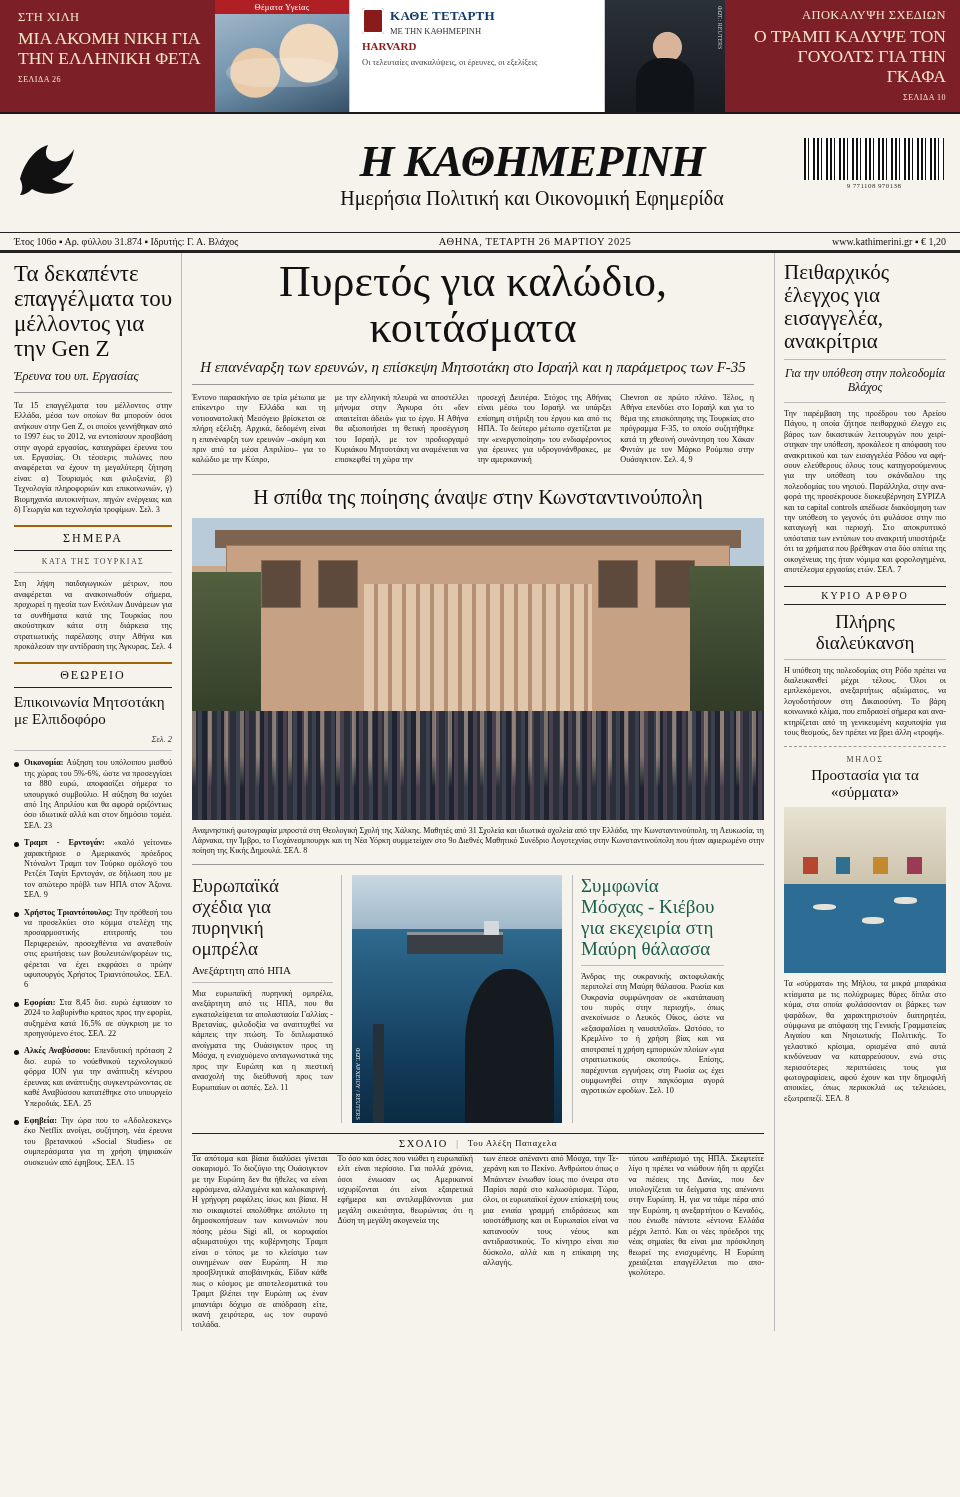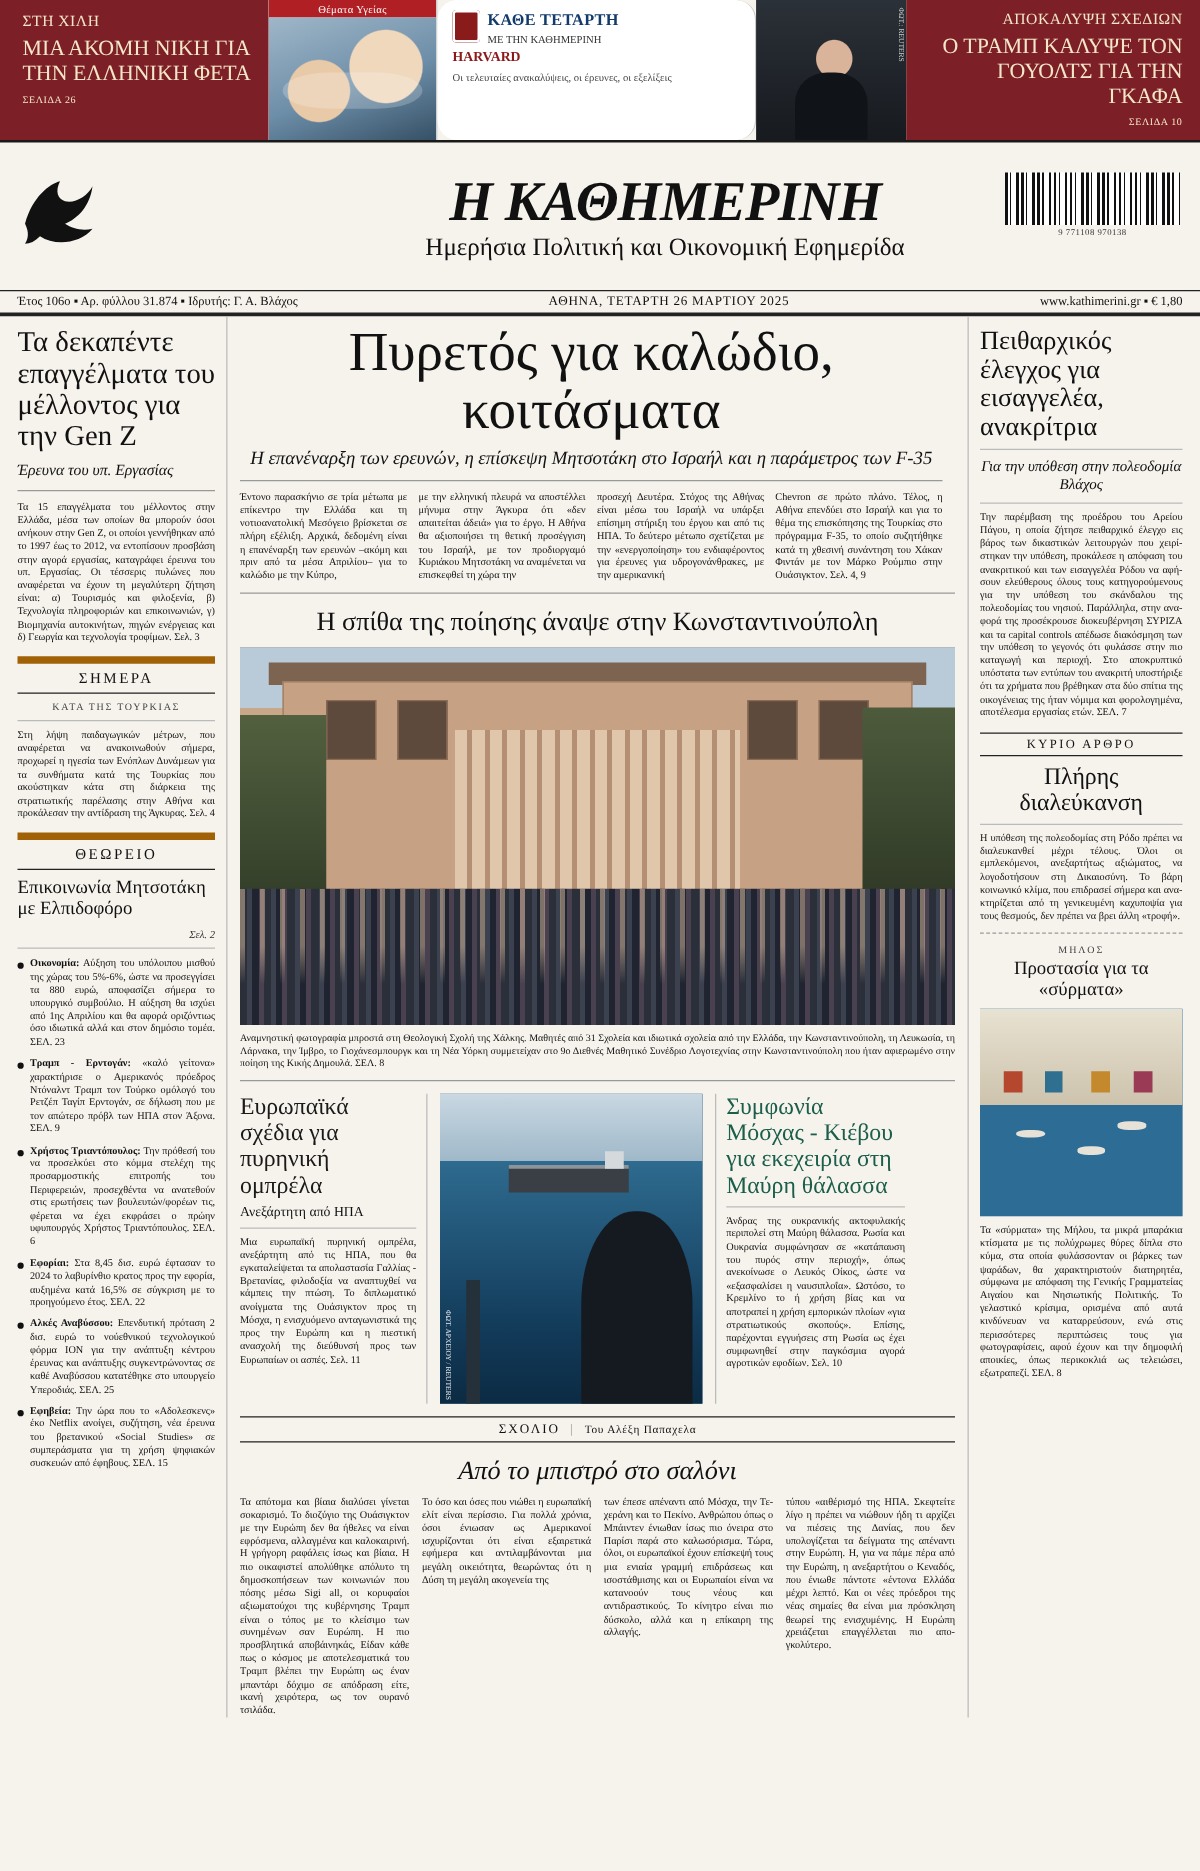--- a/index.html
+++ b/index.html
@@ -22,21 +22,21 @@
   .ts-a .big { font-size:17.5px; line-height:20px; margin-top:3px; font-weight:400; }
   .ts-a .pg { font-size:8px; margin-top:7px; letter-spacing:.5px; }
   .ts-b { width:135px; background:#fff; border-right:1px solid #ccc; display:flex; flex-direction:column; }
   .ts-b .adtop { background:#b01f24; color:#fff; font-size:8.5px; text-align:center; padding:2px 0; letter-spacing:.3px;}
   .ts-b .adimg { flex:1; background:
       radial-gradient(circle at 30% 60%, #e8c9a8 0 22%, transparent 23%),
       radial-gradient(circle at 70% 40%, #f0d8bd 0 26%, transparent 27%),
       linear-gradient(160deg,#9fb6c8 0%,#6d8ea8 55%,#355066 100%);
       position:relative;}
   .ts-b .adimg:after{content:"";position:absolute;left:8%;top:45%;width:84%;height:30%;background:rgba(255,255,255,.22);border-radius:40%/60%;}
-  .ts-c { width:255px; background:#fff; border-right:1px solid #ccc; padding:8px 26px 0 12px; color:#123a6b;border-radius:16px;}
+  .ts-c { width:255px; background:#fff; border-right:1px solid #ccc; padding:8px 26px 0 12px; color:#123a6b;}
   .ts-c .hl { display:flex; align-items:flex-start; gap:6px;}
   .ts-c .seal { width:22px;height:26px;background:#8a1b1b;border-radius:3px;flex:none;
      box-shadow: inset 0 0 0 2px #fff;}
   .ts-c .t1 { font-size:13px; font-weight:bold; letter-spacing:.3px;}
   .ts-c .t2 { font-size:8.5px; color:#333; margin-top:2px;}
   .ts-c .harv { font-size:11px; font-weight:bold; color:#8a1b1b; margin-top:4px;}
   .ts-c .sub { font-size:8.5px; color:#444; margin-top:5px; line-height:11px;}
   .ts-d { width:120px; background:#1b1b1b; position:relative;}
   .ts-d .portrait{position:absolute;inset:0;background:
       radial-gradient(ellipse at 52% 42%,#d9b49a 0 16%,transparent 17%),
@@ -68,21 +68,21 @@
   .col-left { width:168px; border-right:1px solid #bbb; padding-right:9px; }
   .col-mid  { flex:1; padding:0 10px; }
   .col-right{ width:172px; border-left:1px solid #bbb; padding-left:9px; }
 
   .lead-title { font-size:23px; line-height:25px; font-weight:normal; margin:8px 0 0 0;}
   .lead-sub { font-style:italic; font-size:12.5px; line-height:15px; margin-top:8px; }
   .rule { border:0; border-top:1px solid #999; margin:8px 0; }
   .thinrule{ border:0; border-top:1px solid #bbb; margin:6px 0;}
   .smalltext { font-size:8.2px; line-height:10.4px; text-align:justify; }
 
-  .sectionhead { text-align:center; font-size:12px; letter-spacing:2px; padding:4px 0; border-top:6px solid #a16207; border-bottom:1px solid #222; margin:10px 0 6px;}
+  .sectionhead { text-align:center; font-size:12px; letter-spacing:2px; padding:4px 0; border-top:2px solid #a16207; border-bottom:1px solid #222; margin:10px 0 6px;}
   .kicker { text-align:center; font-size:8px; letter-spacing:1.4px; color:#444; margin-bottom:4px;}
   .subhead { font-size:17px; line-height:19px; margin:2px 0 6px;}
   .subhead-sm { font-size:15px; line-height:17px;}
   .pg-ref { font-style:italic; font-size:8.5px; text-align:right; color:#333;}
 
   .bullets .bi { display:flex; gap:5px; margin:7px 0; }
   .bullets .dot { width:5px;height:5px;border-radius:50%;background:#111;margin-top:4px;flex:none;}
   .bullets .bt { font-size:8.2px; line-height:10.4px; text-align:justify;}
   .bullets .bt b { font-weight:bold; }
 
@@ -187,21 +187,21 @@
       <div class="tagline">Ημερήσια Πολιτική και Οικονομική Εφημερίδα</div>
     </div>
     <div class="barcode-lbl">43</div>
     <div class="barcode"></div>
     <div class="barcode-num">9 771108 970138</div>
   </div>
 
   <div class="inforow">
     <div>Έτος 106ο ▪ Αρ. φύλλου 31.874 ▪ Ιδρυτής: Γ. Α. Βλάχος</div>
     <div class="mid">ΑΘΗΝΑ, ΤΕΤΑΡΤΗ 26 ΜΑΡΤΙΟΥ 2025</div>
-    <div class="right">www.kathimerini.gr ▪ € 1,80</div>
+    <div class="right">www.kathimerini.gr ▪ € 1,20</div>
   </div>
 
   <div class="grid">
 
     <div class="col-left">
       <div class="lead-title">Τα δεκαπέντε επαγγέλματα του μέλλοντος για την Gen Z</div>
       <div class="lead-sub">Έρευνα του υπ. Εργασίας</div>
       <hr class="rule">
       <div class="smalltext">Τα 15 επαγγέλματα του μέλλοντος στην Ελλάδα, μέσα των οποίων θα μπορούν όσοι ανήκουν στην Gen Z, οι οποίοι γεννήθηκαν από το 1997 έως το 2012, να εντοπίσουν προσβάση στην αγορά εργασίας, κατα­γράφει έρευνα του υπ. Εργασίας. Οι τέσσερις πυλώνες που αναφέρεται να έχουν τη μεγαλύτερη ζήτηση είναι: α) Τουρισμός και φιλοξενία, β) Τεχνολογία πληροφοριών και επικοινωνιών, γ) Βιομηχανία αυτοκινήτων, πηγών ενέργειας και δ) Γεωργία και τεχνολογία τροφίμων. Σελ. 3</div>
 
@@ -300,21 +300,20 @@
           <hr class="thinrule">
           <div class="smalltext">Άνδρας της ουκρανικής ακτοφυ­λακής περιπολεί στη Μαύρη θάλασσα. Ρωσία και Ουκρανία συμφώνησαν σε «κατάπαυση του πυρός στην περιοχή», όπως ανεκοίνωσε ο Λευκός Οίκος, ώστε να «εξασφαλίσει η ναυσι­πλοΐα». Ωστόσο, το Κρεμλίνο το ή χρήση βίας και να αποτραπεί η χρήση εμπορικών πλοίων «για στρατιωτικούς σκοπούς». Επίσης, παρέχονται εγγυήσεις στη Ρωσία ως έχει συμφωνηθεί στην παγκόσμια αγορά αγροτικών εφοδίων. Σελ. 10</div>
         </div>
       </div>
 
       <div class="schoolio">
         <span>ΣΧΟΛΙΟ</span>
         <span style="color:#999">|</span>
         <span class="by">Του Αλέξη Παπαχελα</span>
       </div>
-      <div class="op-title">Από το μπιστρό στο σαλόνι</div>
       <div class="op-cols">
         <div class="c smalltext">Τα απότομα και βίαια διαλύσει γίνεται σο­καρισμό. Το διοζύγιο της Ουάσιγκτον με την Ευρώπη δεν θα ήθελες να είναι εφρόσμε­να, αλλαγμένα και καλοκαιρινή. Η γρήγορη ραφάλεις ίσως και βίαια. Η πιο οικαφιστεί απολύθηκε απόλυτο τη δημοσκοπήσεων των κοι­νωνιών που πόσης μέσω Sigi all, οι κορυ­φαίοι αξιωματούχοι της κυβέρνησης Τραμπ είναι ο τόπος με το κλείσιμο των συνημένων σαν Ευρώπη. Η πιο προσβλητικά αποβάινη­κάς, Είδαν κάθε πως ο κόσμος με αποτελε­σματικά του Τραμπ βλέπει την Ευρώπη ως έναν μπαντάρι δόχιμο σε απόδραση είτε, ικανή χειρότερα, ως τον ουρανό τσιλάδα.</div>
         <div class="c smalltext">Το όσο και όσες που νιώθει η ευρωπαϊκή ελίτ είναι περίσσιο. Για πολλά χρόνια, όσοι ένιωσαν ως Αμερικανοί ισχυρίζονται ότι είναι εξαιρετικά εφήμερα και αντιλαμβά­νονται μια μεγάλη οικειότητα, θεωρώντας ότι η Δύση τη μεγάλη ακογενεία της</div>
         <div class="c smalltext">των έπεσε απέναντι από Μόσχα, την Τε­χεράνη και το Πεκίνο. Ανθρώπου όπως ο Μπάιντεν ένιωθαν ίσως πιο όνειρα στο Παρίσι παρά στο καλωσόρισμα. Τώρα, όλοι, οι ευρωπαϊκοί έχουν επίσκεψή τους μια ενιαία γραμμή επιδράσεως και ισοστάθ­μισης και οι Ευρωπαίοι είναι να κατανοούν τους νέους και αντιδραστικούς. Το κίνητρο είναι πιο δύσκολο, αλλά και η επίκαιρη της αλλαγής.</div>
         <div class="c smalltext">τύπου «αιθέρισμό της ΗΠΑ. Σκεφτείτε λί­γο η πρέπει να νιώθουν ήδη τι αρχίζει να πιέσεις της Δανίας, που δεν υπολογίζεται τα δείγματα της απέναντι στην Ευρώπη. Η, για να πάμε πέρα από την Ευρώπη, η ανεξαρτήτου ο Κεναδός, που ένιωθε πά­ντοτε «έντονα Ελλάδα μέχρι λεπτό. Και οι νέες πρόεδροι της νέας σημαίες θα είναι μια πρόσκληση θεωρεί της ενισχυμένης. Η Ευρώπη χρειάζεται επαγγέλλεται πιο απο­γκολύτερο.</div>
       </div>
     </div>
 
     <div class="col-right">
       <div class="r-title">Πειθαρχικός έλεγχος για εισαγγελέα, ανακρίτρια</div>

